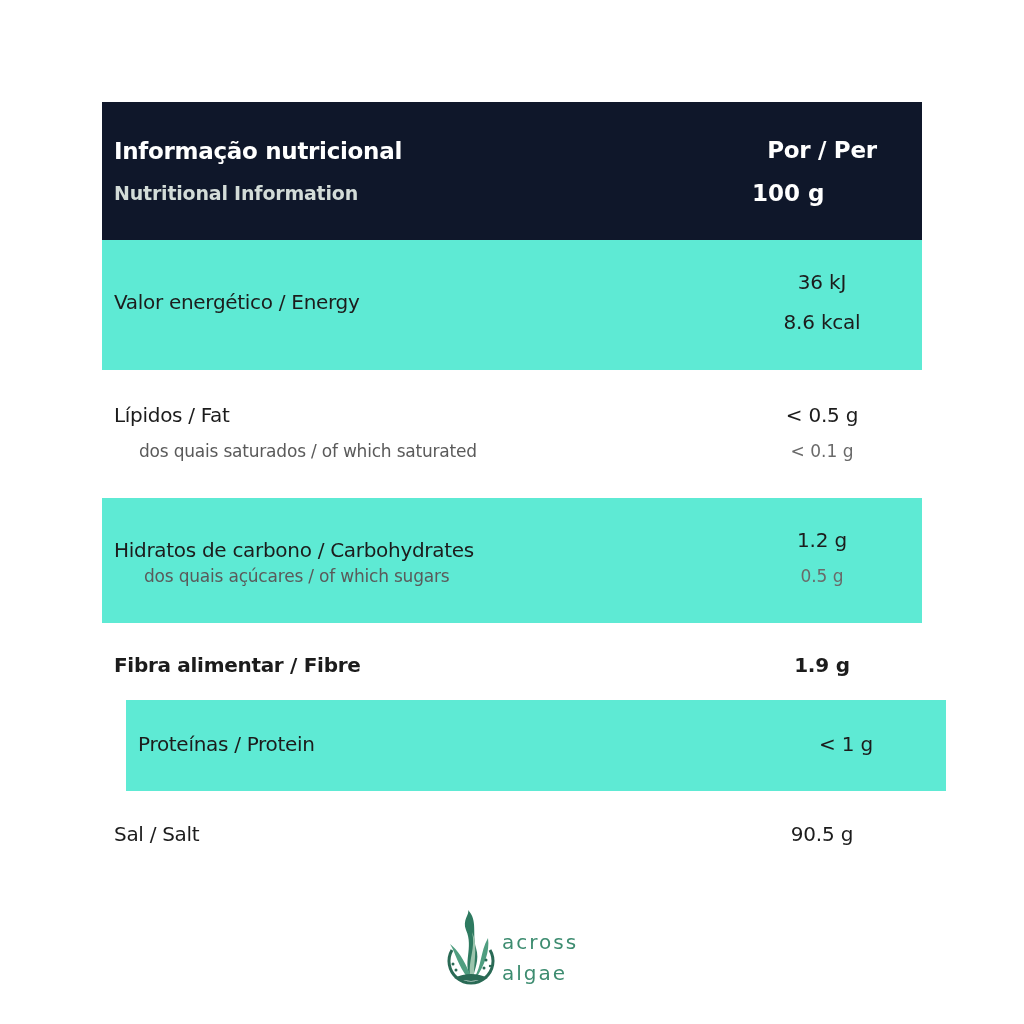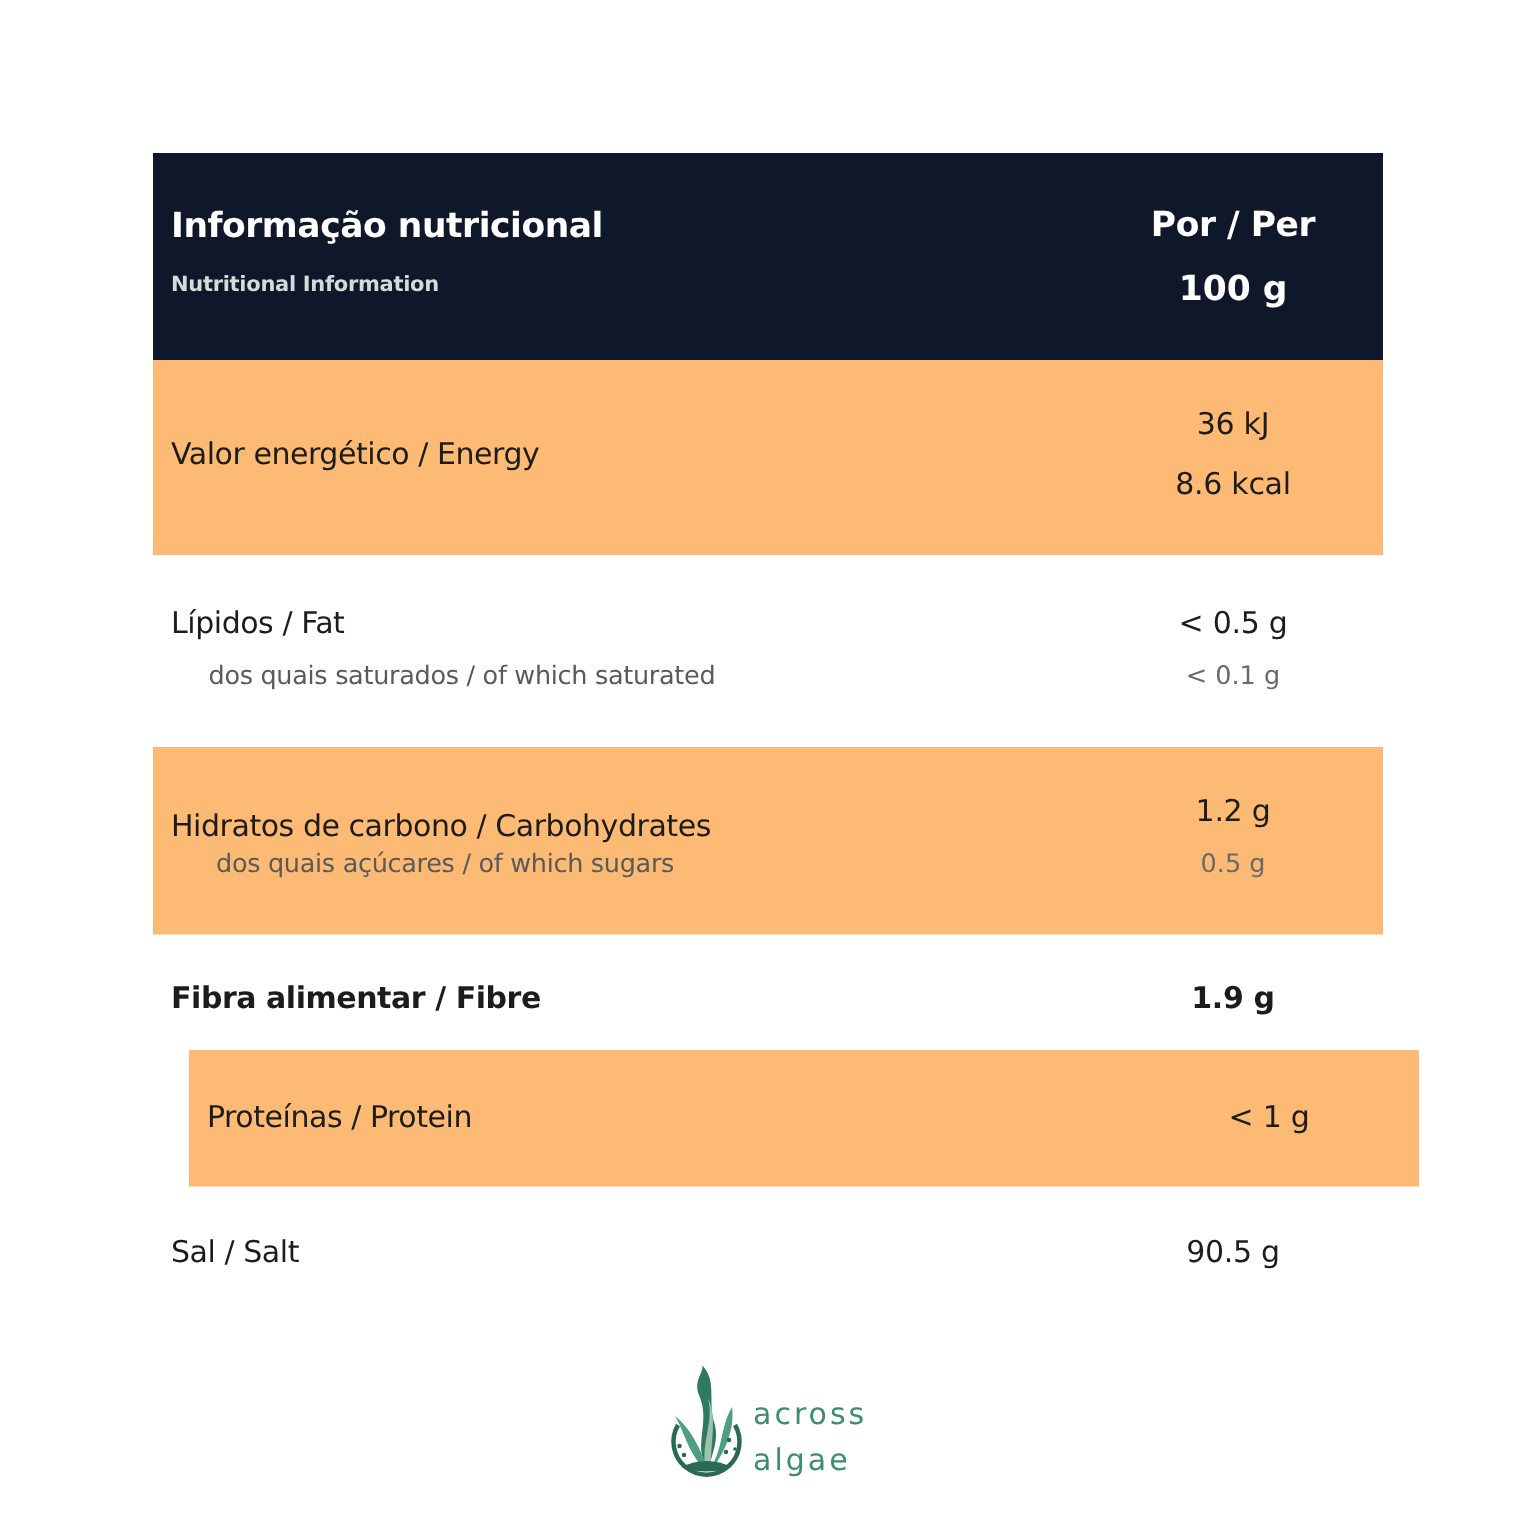--- a/index.html
+++ b/index.html
@@ -1,25 +1,25 @@
 <!DOCTYPE html>
 <html><head>
 <meta charset="utf-8">
 <style>
   * { box-sizing: border-box; margin: 0; padding: 0; }
   html, body { width: 1024px; height: 1024px; background: #ffffff; overflow: hidden; }
   body { font-family: "DejaVu Sans", sans-serif; color: #1c1c1c; position: relative; }
   .table { position: absolute; left: 102px; top: 102px; width: 820px; }
   .header { height: 138px; background: #0f172a; position: relative; }
   .h-title { position: absolute; left: 12px; top: 36px; font-size: 23px; font-weight: bold; color: #ffffff; letter-spacing: -0.3px; }
-  .h-sub { position: absolute; left: 12px; top: 80px; font-size: 14px; font-weight: bold; color: #d3dcd8; letter-spacing: -0.2px; }
+  .h-sub { position: absolute; left: 12px; top: 80px; font-size: 19px; font-weight: bold; color: #d3dcd8; letter-spacing: -0.2px; }
   .h-per { position: absolute; right: 30px; top: 35px; width: 140px; text-align: center; font-size: 23px; font-weight: bold; color: #ffffff; letter-spacing: -0.3px; }
-  .h-qty { position: absolute; right: 30px; top: 78px; width: 140px; text-align: center; font-size: 23px; font-weight: bold; color: #ffffff; }
+  .h-qty { position: absolute; right: 30px; top: 78px; width: 140px; text-align: left; font-size: 23px; font-weight: bold; color: #ffffff; }
   .row { position: relative; width: 820px; }
-  .row.shade { background: #fdba74; }
+  .row.shade { background: #5eead4; }
   .lbl { position: absolute; left: 12px; font-size: 20px; color: #1c1c1c; letter-spacing: -0.3px; }
   .sublbl { position: absolute; font-size: 17px; color: #5a5a5a; letter-spacing: -0.2px; }
   .val { position: absolute; right: 30px; width: 140px; text-align: center; font-size: 20px; color: #1c1c1c; letter-spacing: -0.2px; }
   .subval { position: absolute; right: 30px; width: 140px; text-align: center; font-size: 17px; color: #6a6a6a; }
   .logo { position: absolute; left: 444px; top: 908px; width: 150px; height: 84px; }
   .logo svg { position: absolute; left: 0; top: 0; }
   .logo-text { position: absolute; left: 58px; font-size: 20px; color: #3d8c70; letter-spacing: 2px; font-family: "DejaVu Sans", sans-serif; }
 </style>
 </head>
 <body>

